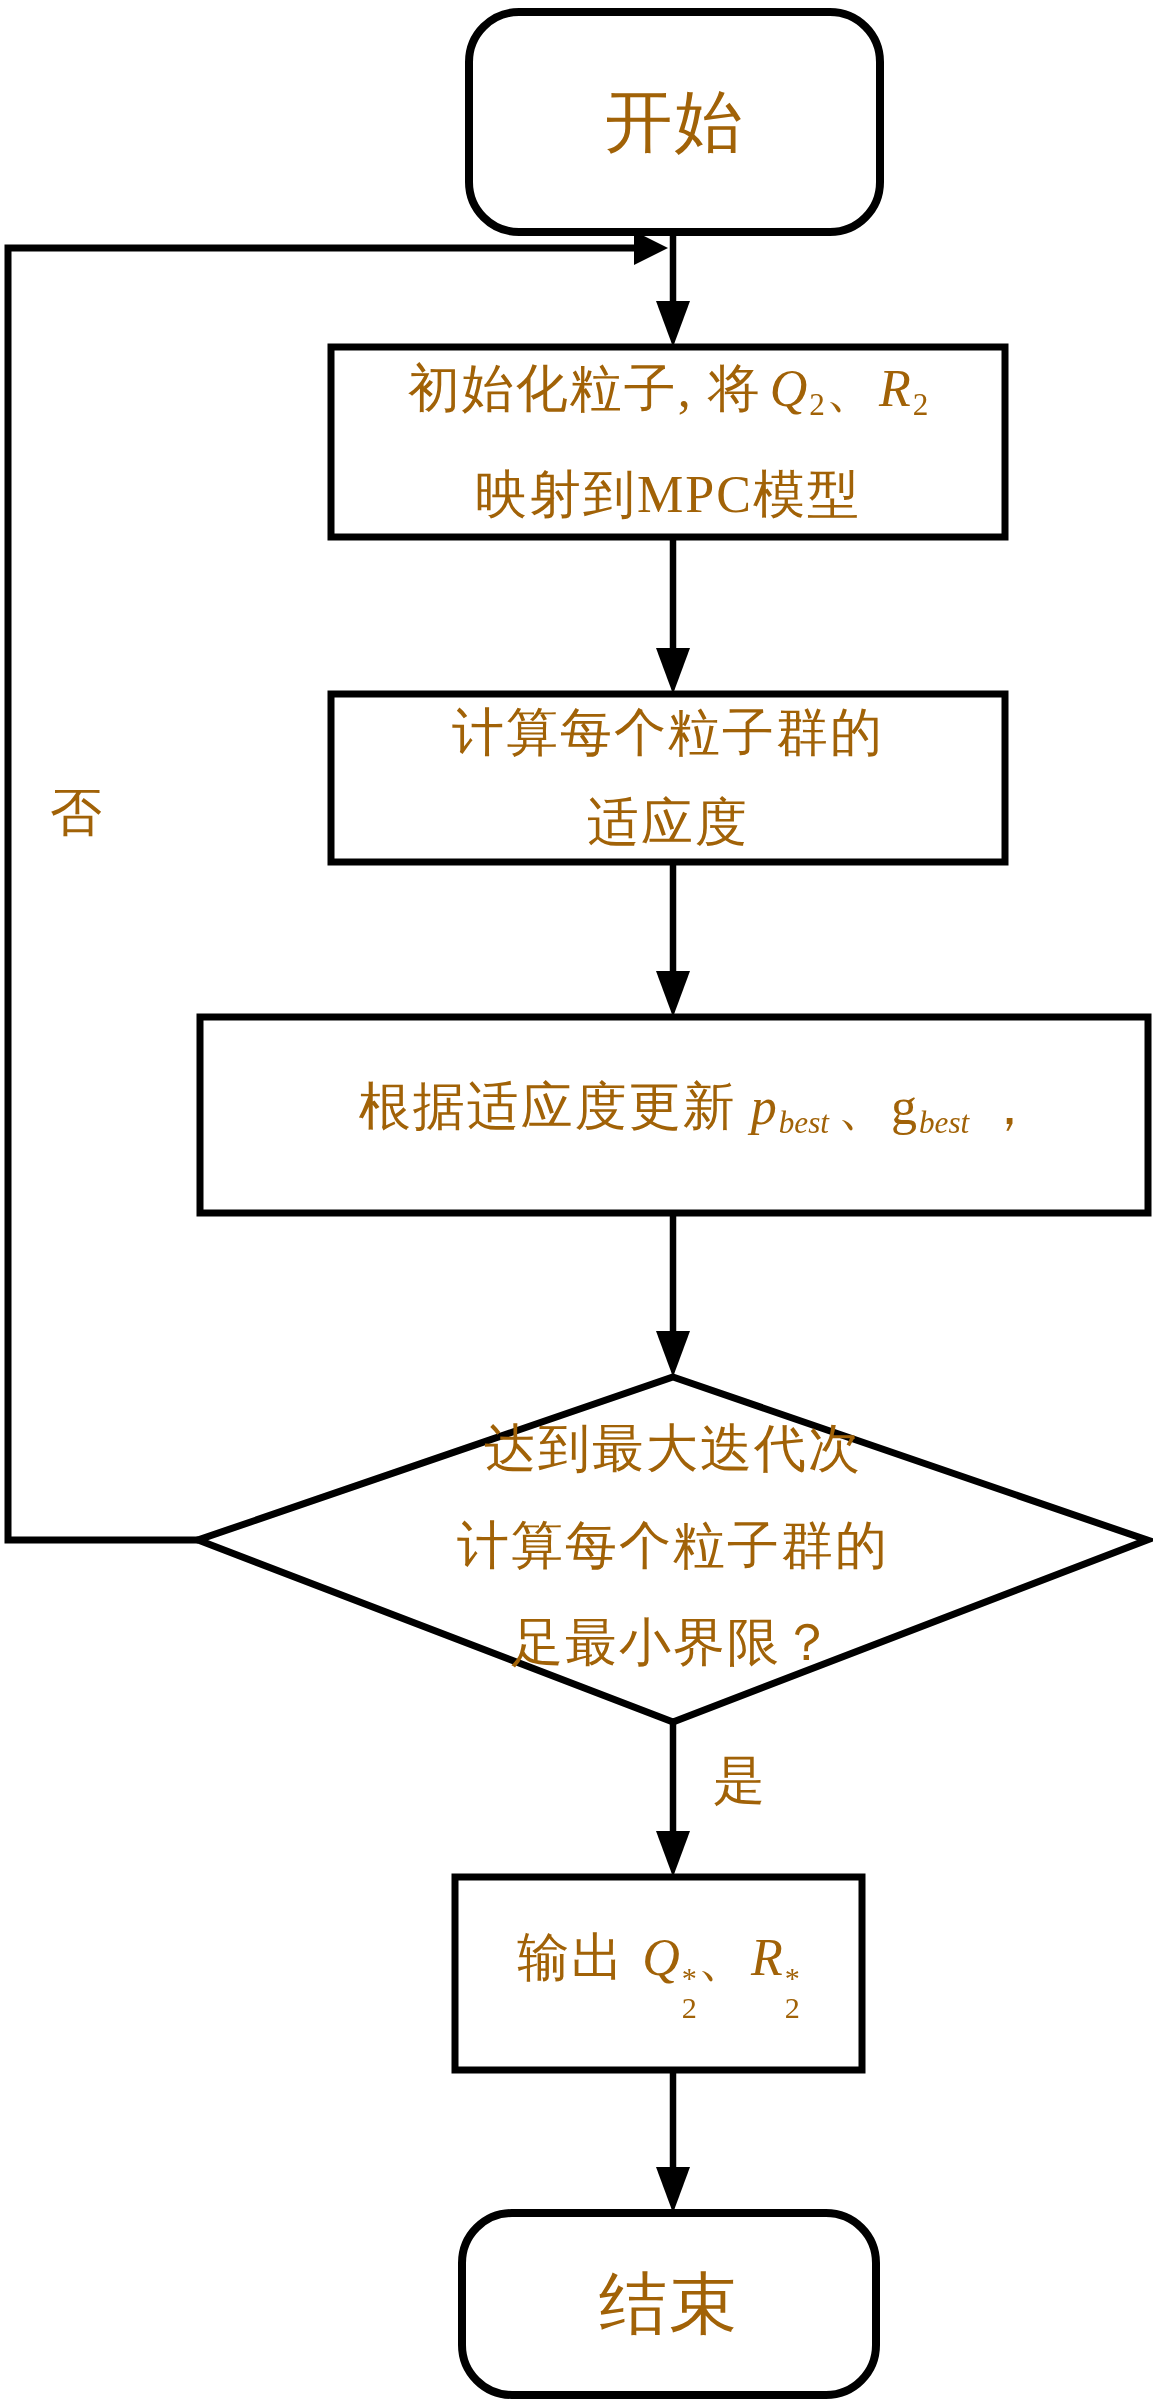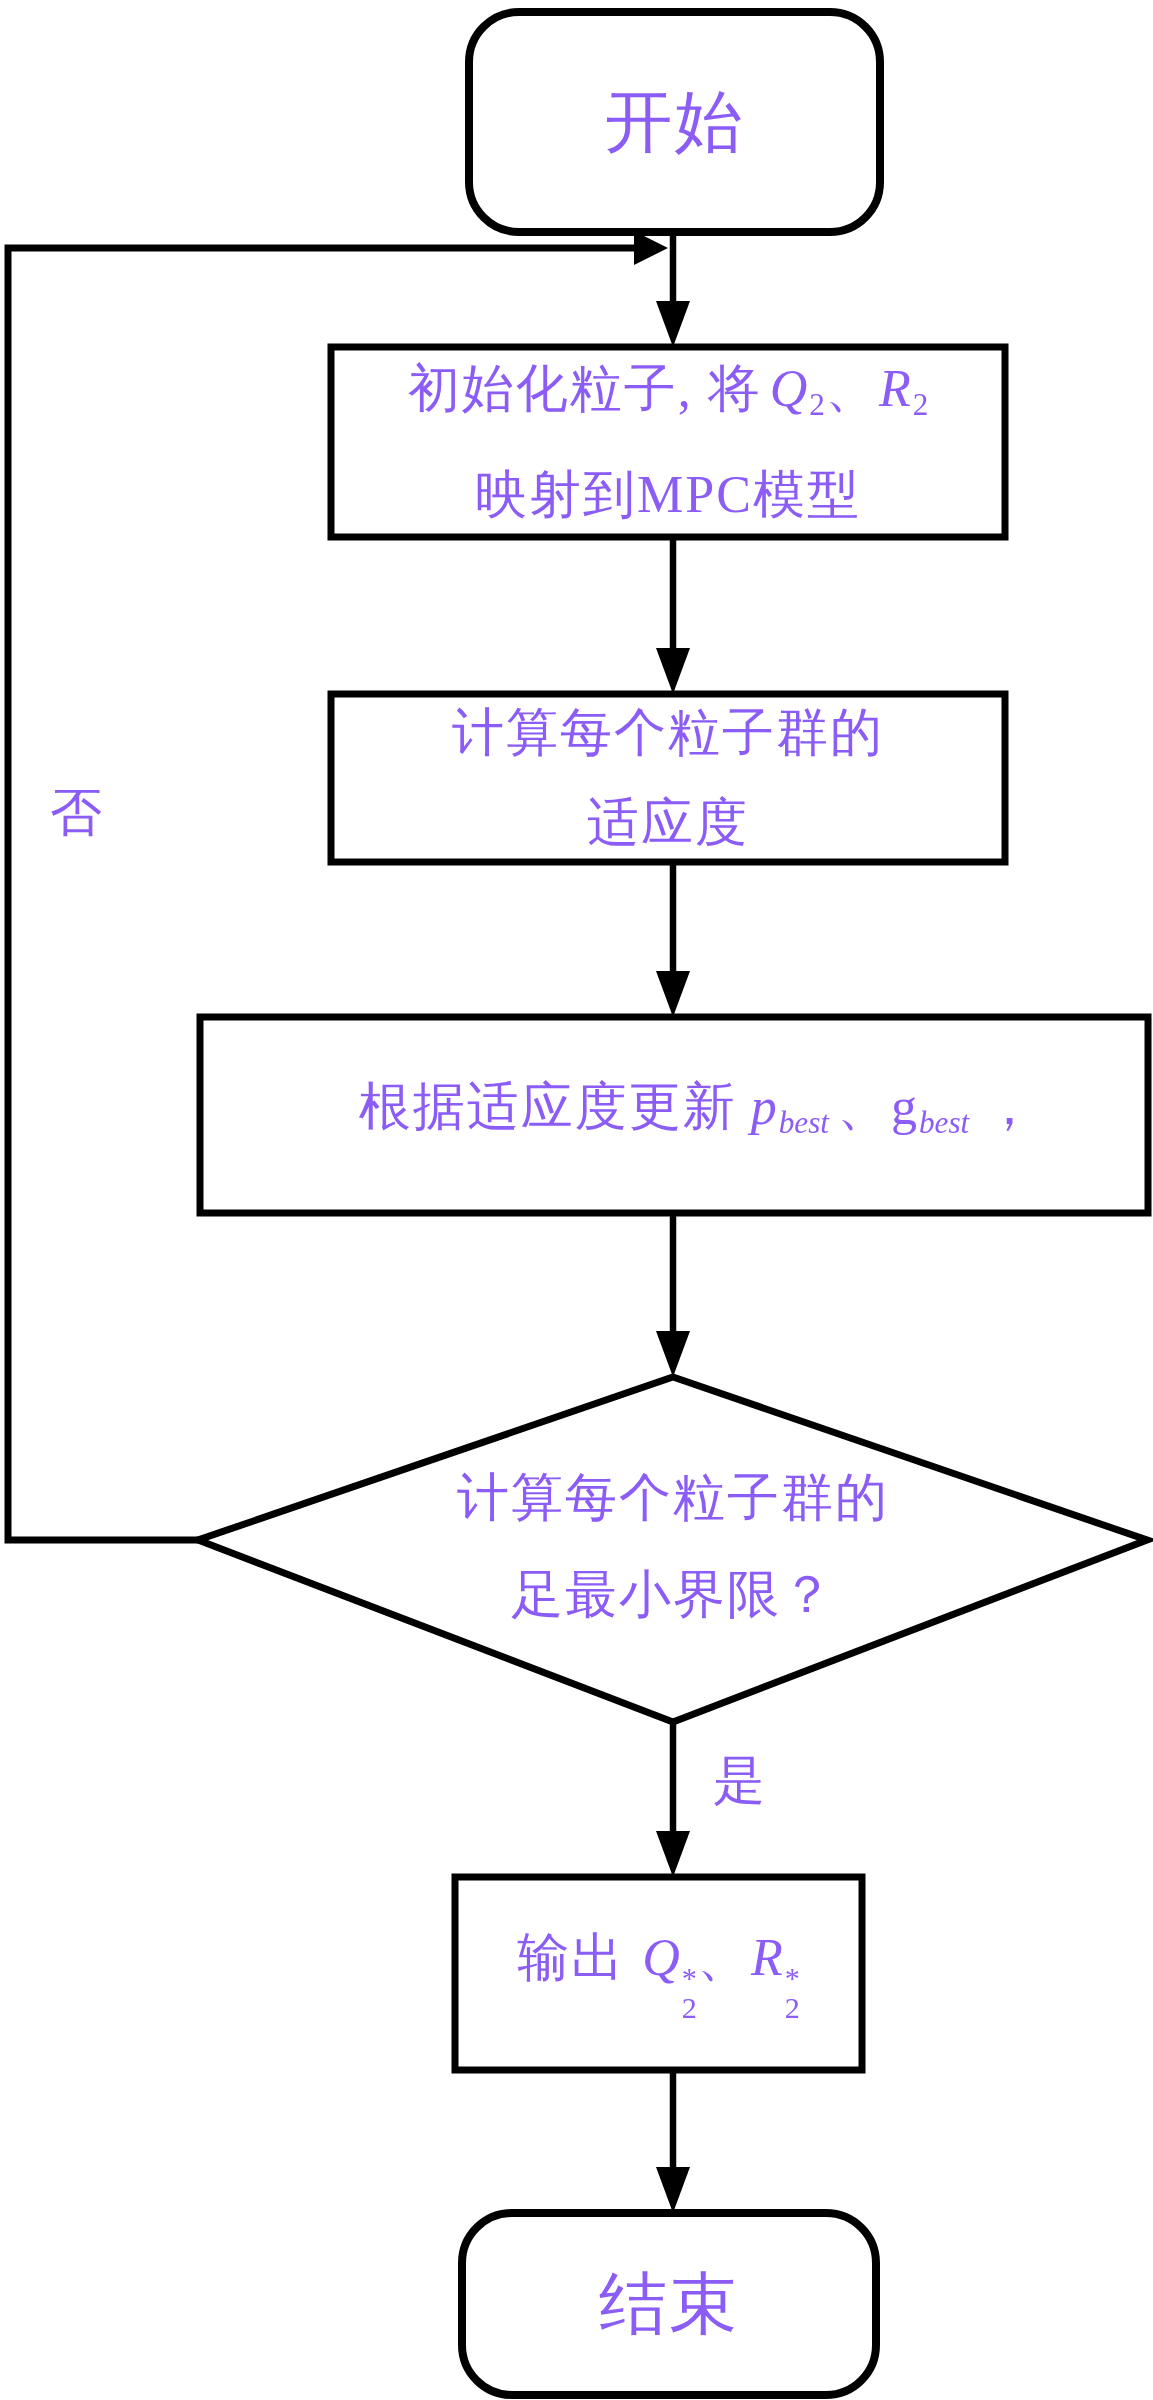--- a/index.html
+++ b/index.html
@@ -14,21 +14,21 @@
   }
   .shapes { position: absolute; left: 0; top: 0; z-index: 0; }
   .txt {
     position: absolute;
     z-index: 1;
     display: flex;
     flex-direction: column;
     align-items: center;
     justify-content: center;
     text-align: left;
-    color: #8b5cf6;
+    color: #a16207;
   }
   .zh { letter-spacing: 2px; }
   .line { white-space: nowrap; }
   .fs-node { font-size: 68px; }
   .fs-box  { font-size: 52px; }
   .lh-box1 .line { line-height: 90px; }
   .lh-box2 .line { line-height: 90px; }
   .lh-box3 .line { line-height: 94px; margin-left: 48px; }
   .lh-dia  .line { line-height: 97px; }
   .it { font-style: italic; }
@@ -104,20 +104,21 @@
     <span class="line">适应度</span>
   </div>
 
   <div class="txt fs-box zh lh-box3" style="left:200px; top:1017px; width:948px; height:196px;">
     <span class="line">
       <span>根据适应度更新</span><span class="it gap-l">p</span><span class="msub it">best</span><span class="gap-s">、</span><span class="rm">g</span><span class="msub it">best</span><span class="gap-l">，</span>
     </span>
   </div>
 
   <div class="txt fs-box zh lh-dia" style="left:248px; top:1400px; width:850px; height:291px;">
+    <span class="line">达到最大迭代次</span>
     <span class="line">计算每个粒子群的</span>
     <span class="line">足最小界限？</span>
   </div>
 
   <div class="txt fs-box zh" style="left:695px; top:1738px; width:90px; height:85px;">
     <span class="line">是</span>
   </div>
   <div class="txt fs-box zh" style="left:22px; top:770px; width:110px; height:85px;">
     <span class="line">否</span>
   </div>

